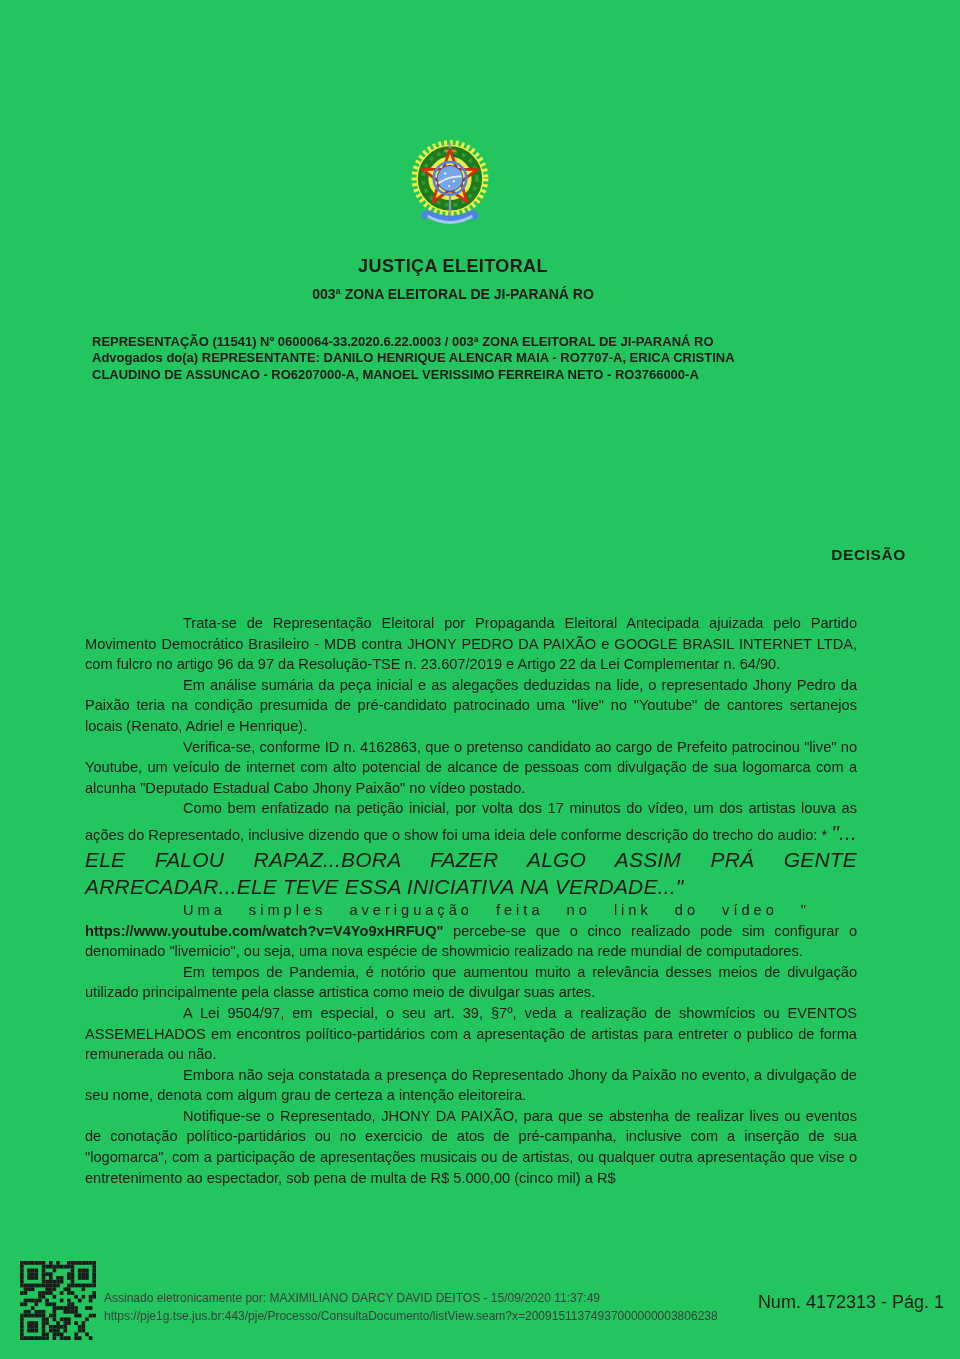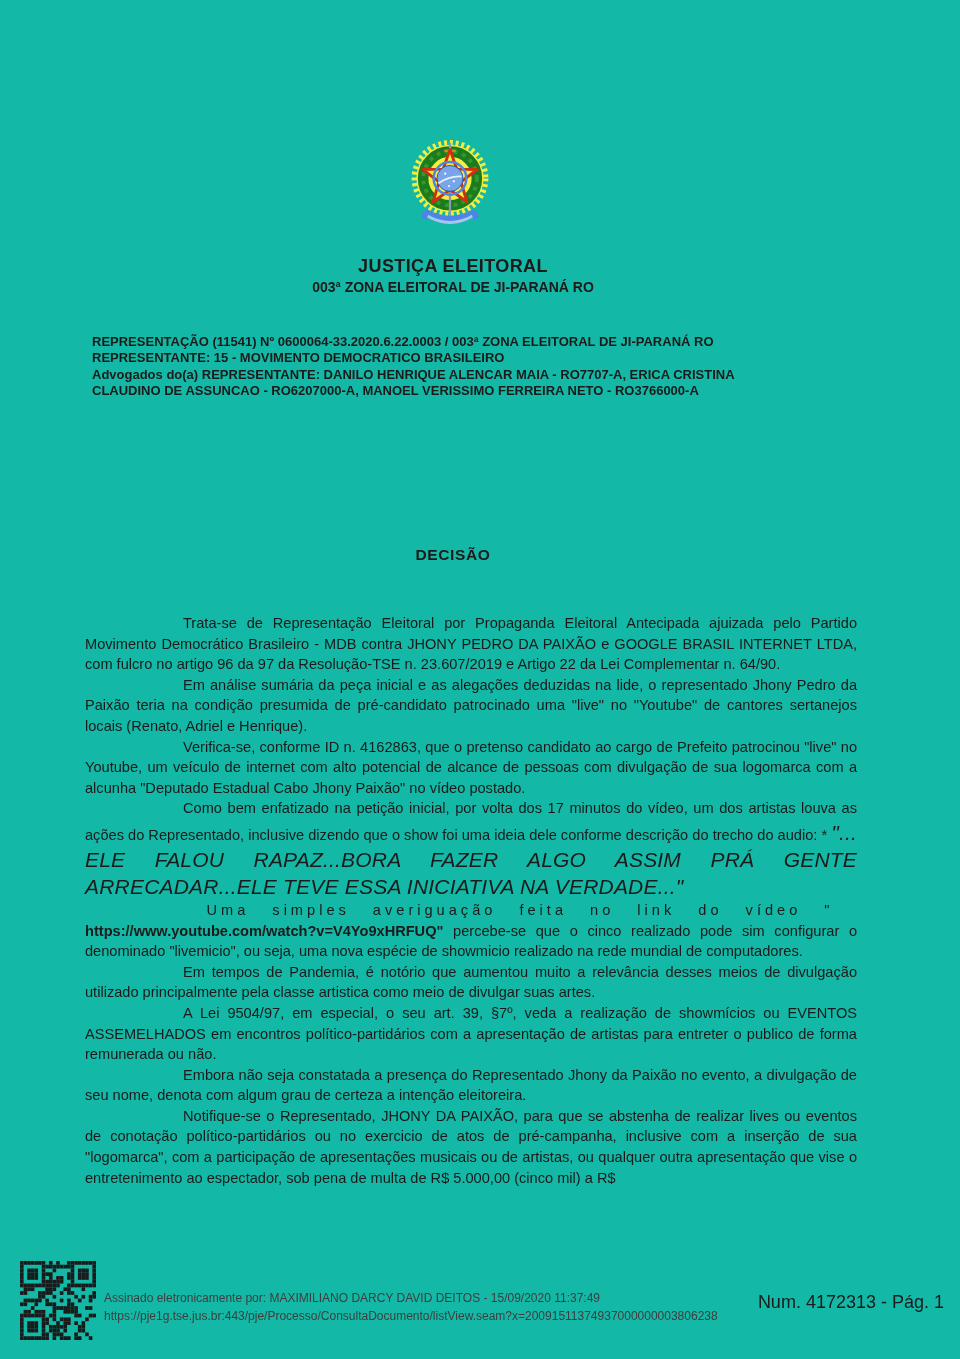--- a/index.html
+++ b/index.html
@@ -1,33 +1,33 @@
 <!DOCTYPE html>
 <html><head>
 <meta charset="utf-8">
 <style>
   html,body{margin:0;padding:0;background:#e8e8e8;}
   .page{
-    position:relative;width:960px;height:1359px;background:#14b8a6;
+    position:relative;width:960px;height:1359px;background:#22c55e;
     margin:0 auto;overflow:hidden;color:#1b1b1b;
     font-family:"Liberation Sans","DejaVu Sans",sans-serif;
   }
   .emblem{position:absolute;left:402px;top:136px;width:96px;height:104px;}
   .hdr{position:absolute;left:0;top:255px;width:906px;text-align:center;}
   .hdr-title{font-size:18px;font-weight:bold;letter-spacing:.4px;line-height:22px;}
-  .hdr-sub{font-size:14px;font-weight:bold;line-height:18px;margin-top:1px;}
+  .hdr-sub{font-size:14px;font-weight:bold;line-height:18px;margin-top:8px;}
   .case{position:absolute;left:92px;top:334px;width:700px;font-weight:bold;
         font-size:13px;line-height:16.4px;}
-  .decision-h{position:absolute;left:0;top:546px;width:906px;text-align:center;
+  .decision-h{position:absolute;left:0;top:546px;width:906px;text-align:right;
         font-weight:bold;font-size:15.5px;letter-spacing:.6px;}
   .bodytext{position:absolute;left:85px;top:613px;width:772px;
         font-size:14.6px;line-height:20.6px;}
   .blk{text-align:justify;}
   .blk.indent{text-indent:98px;}
-  .blk.spread{text-align:center;text-indent:98px;letter-spacing:4px;word-spacing:15px;}
+  .blk.spread{text-align:left;text-indent:98px;letter-spacing:4px;word-spacing:15px;}
   .run-normal{}
   .run-bold{font-weight:bold;}
   .run-quote{font-style:italic;font-size:21px;line-height:27px;letter-spacing:.2px;}
   .footer-qr{position:absolute;left:20px;top:1261px;width:76px;height:79px;}
   .footer-text{position:absolute;left:104px;top:1290px;font-size:12px;line-height:17.5px;color:#3d3d3d;}
   .pagenum{position:absolute;right:16px;top:1292px;font-size:18px;color:#1b1b1b;}
 </style>
 </head>
 <body>
 
@@ -61,21 +61,20 @@
     </svg>
   </div>
 
   <div class="hdr">
     <div class="hdr-title">JUSTIÇA ELEITORAL</div>
     <div class="hdr-sub">003ª ZONA ELEITORAL DE JI-PARANÁ RO</div>
   </div>
 
   <div class="case">
       <div>REPRESENTAÇÃO (11541) Nº 0600064-33.2020.6.22.0003 / 003ª ZONA ELEITORAL DE JI-PARANÁ RO</div>
-      <div>REPRESENTANTE: 15 - MOVIMENTO DEMOCRATICO BRASILEIRO</div>
       <div>Advogados do(a) REPRESENTANTE: DANILO HENRIQUE ALENCAR MAIA - RO7707-A, ERICA CRISTINA CLAUDINO DE ASSUNCAO - RO6207000-A, MANOEL VERISSIMO FERREIRA NETO - RO3766000-A</div>
     </div>
 
   <div class="decision-h">DECISÃO</div>
 
   <div class="bodytext">
       <div>
         <div class="blk indent"><span class="run-normal">Trata-se de Representação Eleitoral por Propaganda Eleitoral Antecipada ajuizada pelo Partido Movimento Democrático Brasileiro - MDB contra JHONY PEDRO DA PAIXÃO e GOOGLE BRASIL INTERNET LTDA, com fulcro no artigo 96 da 97 da Resolução-TSE n. 23.607/2019 e Artigo 22 da Lei Complementar n. 64/90.</span></div>
       </div>
       <div>

